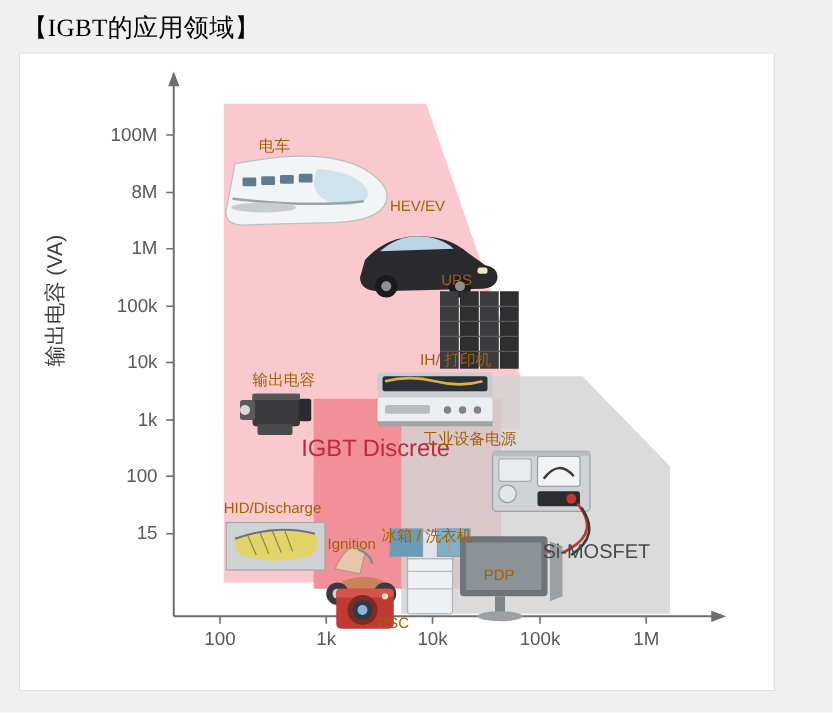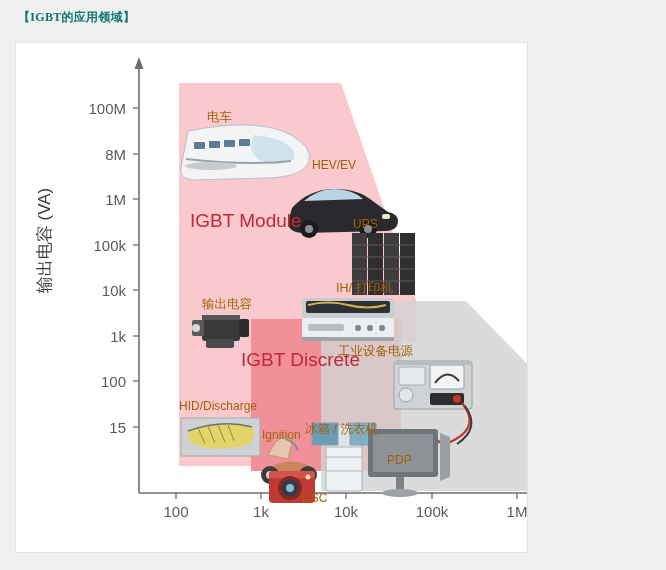--- a/index.html
+++ b/index.html
@@ -5,26 +5,26 @@
   html,body{margin:0;padding:0;}
   body{
     width:666px;height:570px;
     background:#f0f0f0;
     font-family:"Liberation Sans","DejaVu Sans",sans-serif;
     overflow:hidden;
   }
   #page-title{
     position:absolute;left:18px;top:9px;
     font-family:"Liberation Serif","DejaVu Serif",serif;
-    font-weight:bold;font-size:12px;color:#0f766e;
+    font-weight:normal;font-size:20px;color:#000000;
     letter-spacing:.3px;white-space:nowrap;
   }
   #chart-panel{
     position:absolute;left:15px;top:42px;
-    width:513px;height:511px;
+    width:605px;height:511px;
     background:#ffffff;
     border:1px solid #e2e2e2;
     box-sizing:border-box;
     overflow:hidden;
   }
   #plot{position:absolute;left:0;top:0;width:637px;height:511px;}
   
   .ytick{
     position:absolute;right:0;transform:translateY(-50%);
     font-size:15px;color:#5a5a5a;white-space:nowrap;text-align:right;
@@ -231,22 +231,22 @@
   <div>
     <div class="xtick" style="left:160px;top:460px">100</div>
     <div class="xtick" style="left:245px;top:460px">1k</div>
     <div class="xtick" style="left:330px;top:460px">10k</div>
     <div class="xtick" style="left:416px;top:460px">100k</div>
     <div class="xtick" style="left:501px;top:460px">1M</div>
   </div>
 
   <div id="ylabel">输出电容 (VA)</div>
 
-  <div class="region-title" id="t-module">IGBT Module</div>
   <div class="region-title" id="t-discrete">IGBT Discrete</div>
+  <div class="region-title" id="t-mosfet">Si-MOSFET</div>
 
   <div class="cap cap-cn" style="left:191px;top:66px">电车</div>
   <div class="cap" style="left:296px;top:115px">HEV/EV</div>
   <div class="cap" style="left:337px;top:174px">UPS</div>
   <div class="cap cap-cn" style="left:186px;top:253px">输出电容</div>
   <div class="cap cap-cn" style="left:320px;top:237px">IH/ 打印机</div>
   <div class="cap cap-cn" style="left:322px;top:300px">工业设备电源</div>
   <div class="cap" style="left:163px;top:356px">HID/Discharge</div>
   <div class="cap" style="left:246px;top:385px">Ignition</div>
   <div class="cap cap-cn" style="left:289px;top:378px">冰箱 / 洗衣机</div>

